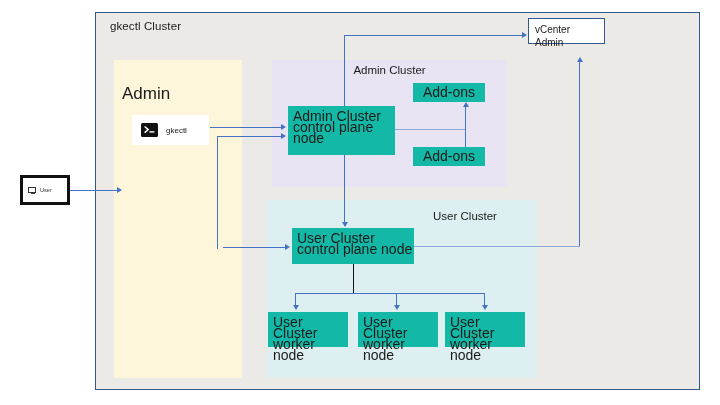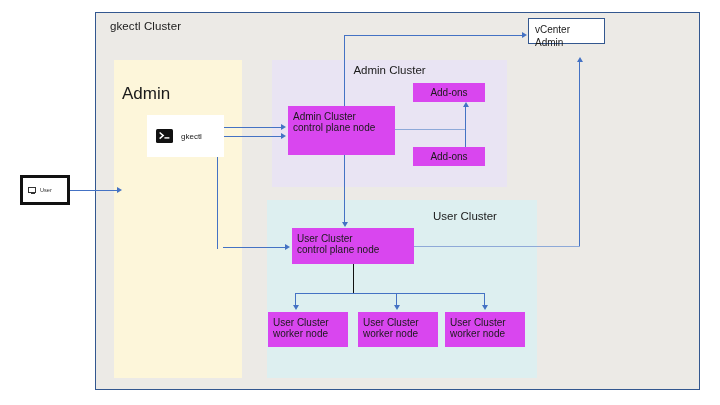--- a/index.html
+++ b/index.html
@@ -25,22 +25,22 @@
   .ac-title{position:absolute;left:272px;top:64px;width:235px;text-align:center;
             font-size:11.5px;color:#1a1a1a;}
 
   
   .uc-panel{position:absolute;left:267px;top:200px;width:270px;height:178px;
             background:#ddeff0;}
   .uc-title{position:absolute;left:400px;top:208px;width:130px;text-align:center;
             font-size:11.5px;line-height:16px;color:#1a1a1a;}
 
   
-  .nodebox{position:absolute;background:#d946ef;box-sizing:border-box;
-           font-size:10px;line-height:11px;color:#1a1a1a;
+  .nodebox{position:absolute;background:#14b8a6;box-sizing:border-box;
+           font-size:14px;line-height:11px;color:#1a1a1a;
            padding:5px 0 0 5px;}
   .nodebox.ctr{padding:0;display:flex;align-items:center;justify-content:center;
                text-align:center;}
 
   .admin-cp{left:288px;top:106px;width:107px;height:49px;}
   .addons-top{left:413px;top:83px;width:72px;height:19px;}
   .addons-bot{left:413px;top:147px;width:72px;height:19px;}
   .user-cp{left:292px;top:228px;width:122px;height:36px;}
   .worker1{left:268px;top:312px;width:80px;height:35px;}
   .worker2{left:358px;top:312px;width:80px;height:35px;}
@@ -57,21 +57,21 @@
            display:flex;align-items:center;gap:4px;padding-left:5px;}
   .userbox .lbl{font-size:5.6px;color:#333;}
   .mon{width:8px;height:6.5px;border:1px solid #333;box-sizing:border-box;
        position:relative;flex:0 0 auto;}
   .mon:after{content:"";position:absolute;left:2px;bottom:-2px;width:4px;height:1px;
              background:#333;}
 
   
   .termbox{position:absolute;background:#ffffff;display:flex;align-items:center;
            gap:8px;padding-left:9px;box-sizing:border-box;}
-  .gkectl-box{left:147px;top:115px;width:77px;height:42px;}
+  .gkectl-box{left:132px;top:115px;width:77px;height:30px;}
   .kubectl-box{left:143px;top:234px;width:80px;height:30px;}
   .termicon{width:17px;height:14px;background:#111111;border-radius:1.5px;
             position:relative;flex:0 0 auto;}
   .termicon svg{position:absolute;left:2.5px;top:2px;}
   .termlabel{font-size:8px;color:#1a1a1a;}
 
   
   .ln{position:absolute;background:#4472c4;}
   .lnh{height:1.2px;}
   .lnv{width:1.2px;}

